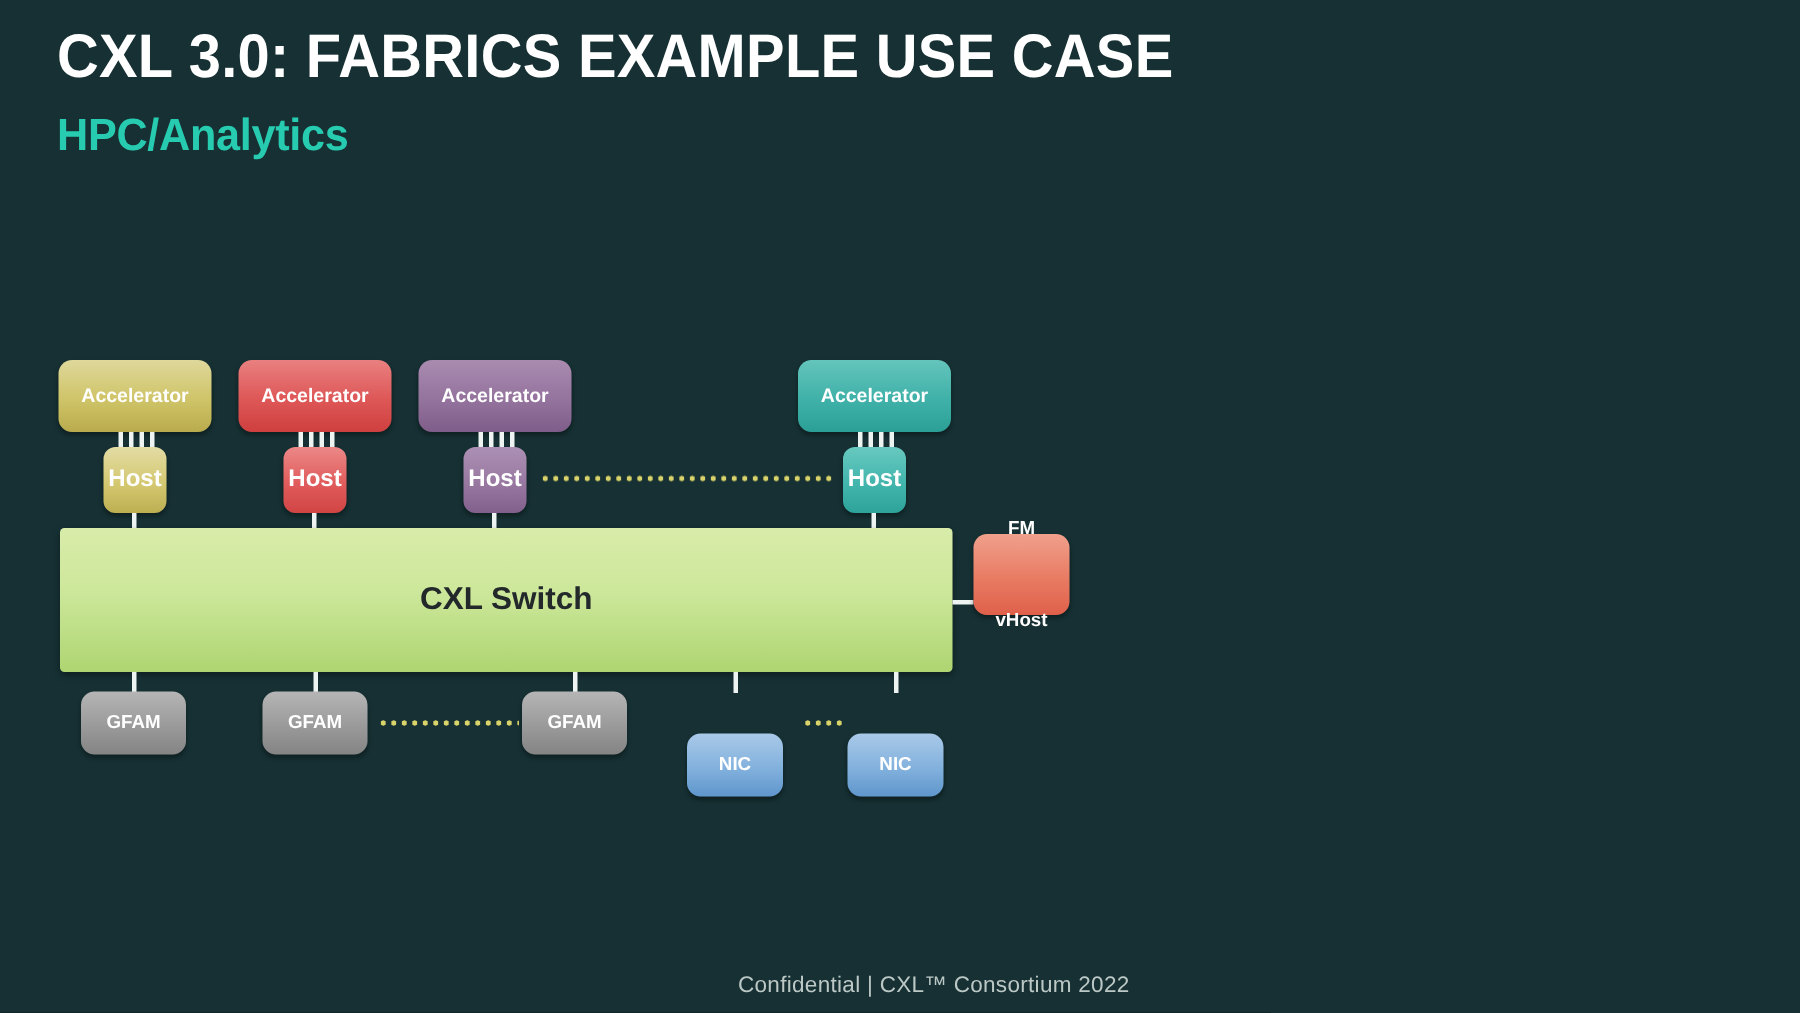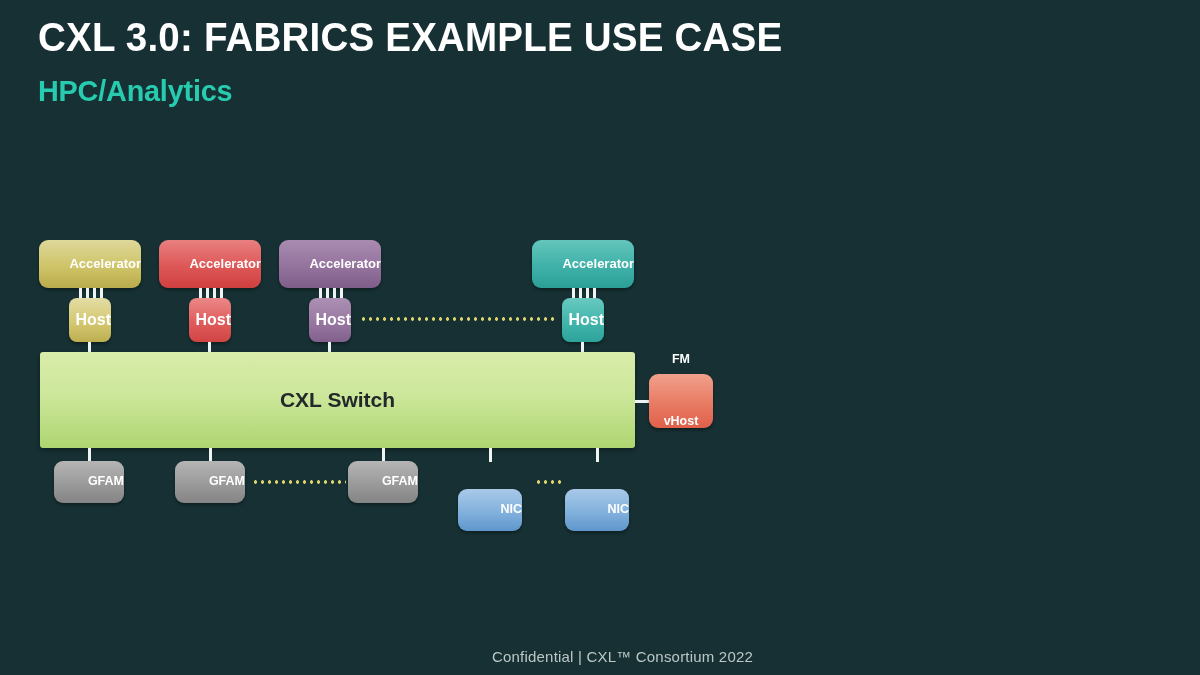--- a/index.html
+++ b/index.html
@@ -41,21 +41,21 @@
     transform: scaleX(0.96);
     transform-origin: left center;
   }
 
   
   .node {
     position: absolute;
     border-radius: 9px;
     display: flex;
     align-items: center;
-    justify-content: flex-end;
+    justify-content: center;
     text-align: center;
     color: #ffffff;
     font-weight: bold;
     box-shadow: 0 2px 3px rgba(0,0,0,0.35);
     box-sizing: border-box;
     line-height: 1.08;
   }
 
   
   .accel {
@@ -226,21 +226,21 @@
   <div class="node host teal" style="left:562px; top:298px;">
     <span>Host</span>
   </div>
   <div class="vline" style="left:581px; top:342px; width:3px; height:12px;"></div>
 
   <div class="switch">
     <span>CXL Switch</span>
   </div>
 
   <div class="hline" style="left:635px; top:400px; width:14px; height:3px;"></div>
-  <div class="node fmvhost" style="left:649px; top:374px;gap:48px;">
+  <div class="node fmvhost" style="left:649px; top:356px;gap:48px;">
     <span>FM</span>
     <span>vHost</span>
   </div>
 
   <div class="vline" style="left:88px;  top:448px; width:3px; height:14px;"></div>
   <div class="node gfam" style="left:54px; top:461px;">
     <span>GFAM</span>
   </div>
 
   <div class="vline" style="left:209px; top:448px; width:3px; height:14px;"></div>

